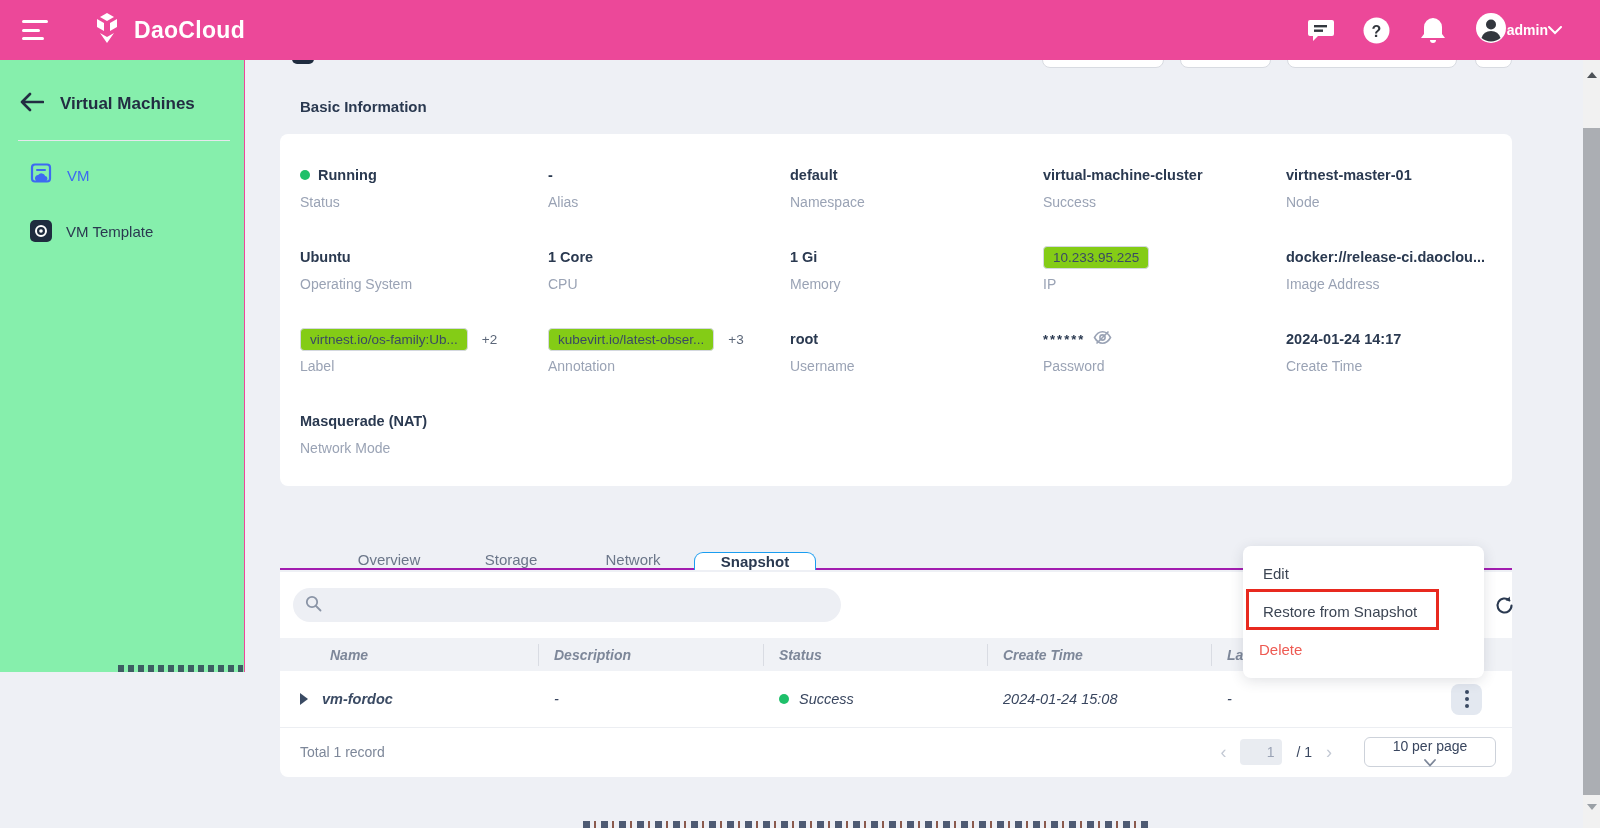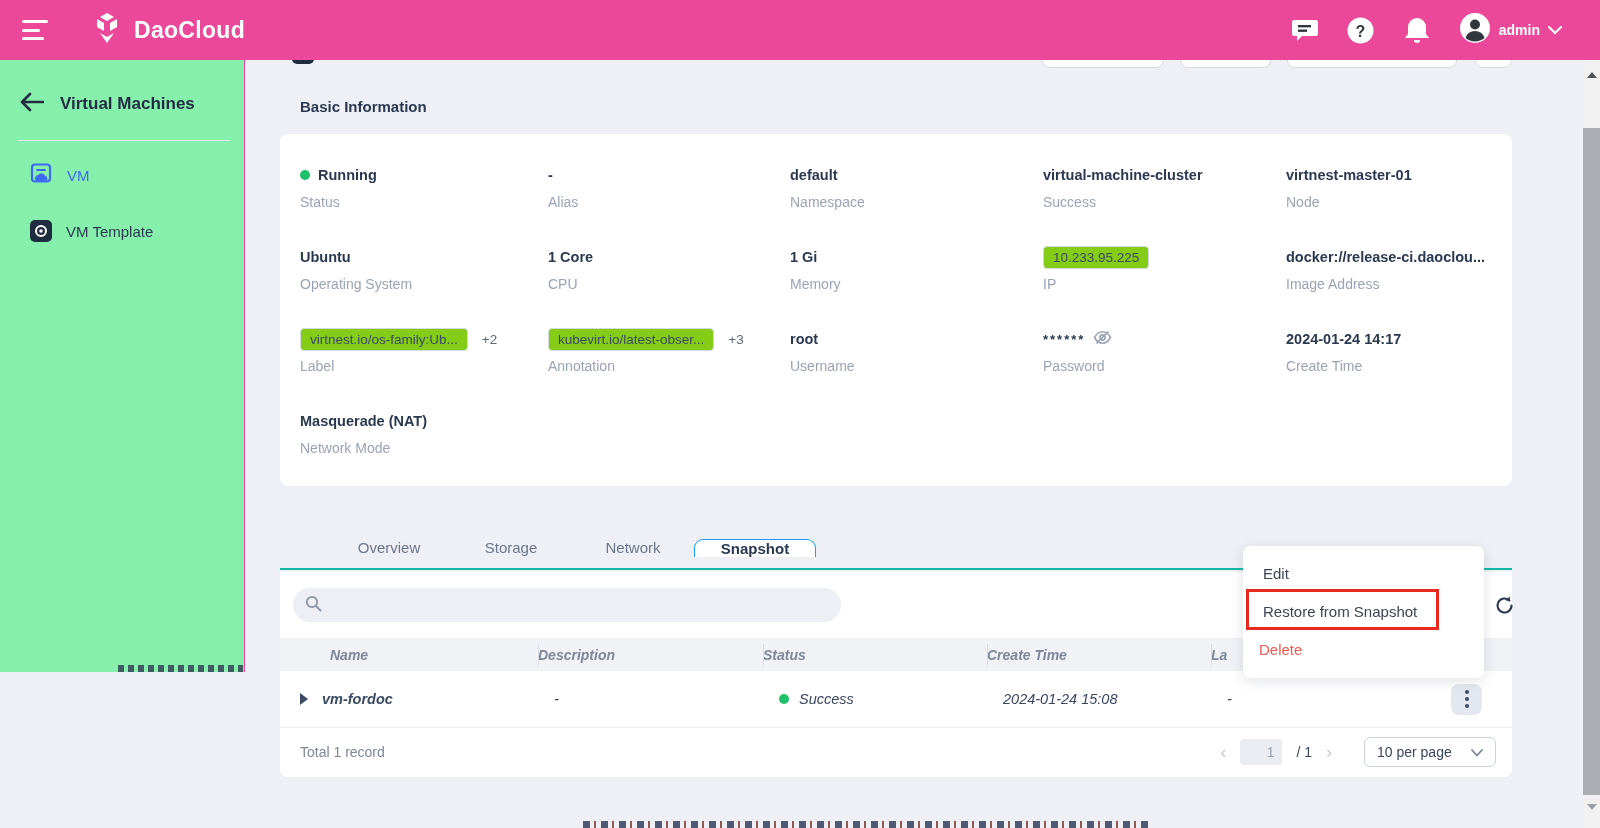--- a/index.html
+++ b/index.html
@@ -11,21 +11,21 @@
   .header { position:absolute; left:0; top:0; width:1600px; height:60px; background:#ec4899; display:flex; align-items:center; z-index:30; }
   .hamburger { width:28px; height:20px; margin-left:22px; display:flex; flex-direction:column; justify-content:space-between; cursor:pointer; }
   .hamburger span { height:3px; background:#fff; border-radius:2px; }
   .hamburger span:nth-child(1){ width:26px; }
   .hamburger span:nth-child(2){ width:18px; }
   .hamburger span:nth-child(3){ width:22px; }
   .brand { display:flex; align-items:center; margin-left:40px; gap:10px; }
   .brand-name { color:#fff; font-size:23px; font-weight:bold; letter-spacing:.3px; }
   .header-right { margin-left:auto; display:flex; align-items:center; gap:28px; margin-right:38px; }
   .hicon { width:28px; height:28px; display:flex; align-items:center; justify-content:center; cursor:pointer; }
-  .user-block { display:flex; align-items:center; gap:8px; cursor:pointer; }
+  .user-block { display:flex; align-items:center; gap:0; cursor:pointer; }
   .user-name { color:#fff; font-size:14px; font-weight:bold; }
 
   
   .sidebar { position:absolute; left:0; top:60px; width:245px; height:612px; background:#86efac; border-right:1px solid #ec4899; z-index:5; }
   .side-title { display:flex; align-items:center; gap:16px; padding:32px 0 0 20px; cursor:default; }
   .side-title-text { font-size:17px; font-weight:bold; color:#222d42; }
   .side-divider { height:1px; background:#e6e8ed; margin:24px 14px 6px 18px; }
   .side-item { display:flex; align-items:center; gap:14px; padding:16px 0 16px 30px; cursor:pointer; font-size:15px; }
   .side-item .lbl { color:#2a3950; }
   .side-item.active .lbl { color:#3d6af2; }
@@ -44,47 +44,47 @@
   .card { position:absolute; left:35px; top:74px; width:1232px; height:352px; background:#fff; border-radius:8px; padding:30px 20px 0 20px; }
   .info-grid { display:grid; grid-template-columns:248px 242px 253px 243px 1fr; row-gap:36px; }
   .f-value { font-size:14.5px; font-weight:bold; color:#2a3950; height:22px; display:flex; align-items:center; gap:8px; }
   .f-label { font-size:14px; color:#9aa3b5; margin-top:8px; }
   .dot { width:10px; height:10px; border-radius:50%; background:#1ec06a; display:inline-block; }
   .chip { display:inline-block; max-width:185px; overflow:hidden; white-space:nowrap; border:1px solid #d4d8df; background:#84cc16; border-radius:4px; padding:3px 9px; font-size:13.5px; font-weight:normal; color:#3a4a63; }
   .chip-extra { font-size:13.5px; font-weight:normal; color:#5c6779; margin-left:6px; }
   .pw { letter-spacing:2px; font-size:13px; }
 
   
-  .tabbar { position:absolute; left:35px; top:466px; width:1232px; height:44px; display:flex; align-items:center; padding-left:48px; border-bottom:2px solid #14b8a6; }
+  .tabbar { position:absolute; left:35px; top:466px; width:1232px; height:44px; display:flex; align-items:flex-end; padding-left:48px; border-bottom:2px solid #a21caf; }
   .tab { width:122px; display:flex; align-items:center; justify-content:center; font-size:15px; color:#6b7689; cursor:pointer; }
   .tab.active { background:#fff; border:1px solid #1a9df0; border-bottom:none; border-radius:9px 9px 0 0; color:#2a3950; font-weight:bold; margin-bottom:-2px; z-index:2; }
 
   
   .panel { position:absolute; left:35px; top:512px; width:1232px; height:205px; background:#fff; border-radius:0 0 8px 8px; }
   .search-row { position:relative; height:66px; }
   .search-pill { position:absolute; left:13px; top:16px; width:548px; height:34px; background:#edeff4; border-radius:17px; display:flex; align-items:center; padding-left:12px; cursor:text; }
   .refresh-btn { position:absolute; right:-4px; top:21px; width:24px; height:24px; display:flex; align-items:center; justify-content:center; cursor:pointer; }
   .thead, .trow { display:grid; grid-template-columns:258px 225px 224px 224px 1fr; align-items:center;font-style:italic; }
   .thead { height:33px; background:#f0f2f6; }
-  .th { position:relative; font-size:14px; font-weight:bold; color:#7d8799; }
+  .th { position:relative; font-size:14px; font-weight:bold; color:#7d8799; padding-left:16px; }
   .th:first-child { padding-left:50px; }
   .th + .th::before { content:""; position:absolute; left:0; top:50%; transform:translateY(-50%); width:1px; height:22px; background:#d9dce3; }
   .trow { height:57px; border-bottom:1px solid #eceef2; font-size:14.5px; color:#39465f; }
   .td { padding-left:16px; display:flex; align-items:center; gap:10px; }
   .td.name-cell { padding-left:20px; gap:14px; font-weight:bold; color:#3a4a63; }
   .expander { width:0; height:0; border-left:8px solid #3a4a63; border-top:6px solid transparent; border-bottom:6px solid transparent; cursor:pointer; }
   .kebab-btn { margin-left:auto; margin-right:30px; width:31px; height:31px; background:#e3e8f0; border-radius:8px; display:flex; align-items:center; justify-content:center; flex-direction:column; gap:3px; cursor:pointer; }
   .kebab-btn i { width:4px; height:4px; border-radius:50%; background:#3a4a63; }
   .tfoot { height:48px; display:flex; align-items:center; padding:0 16px 0 20px; }
   .total-text { font-size:14px; color:#7d8799; }
   .pager { margin-left:auto; display:flex; align-items:center; gap:14px; }
   .pg-chevron { font-size:18px; color:#c3c9d4; cursor:pointer; line-height:1; }
   .pg-input { width:42px; height:26px; background:#e9ecf1; border-radius:4px; border:none; text-align:right; padding-right:8px; font-size:14px; color:#9aa3b5; }
   .pg-of { font-size:14px; color:#39465f; }
-  .pg-size { width:132px; height:30px; border:1px solid #cdd2da; border-radius:6px; background:#fff; display:flex; align-items:center; justify-content:space-between; padding:0 12px; font-size:14px; color:#39465f; cursor:pointer; margin-left:18px; }
+  .pg-size { width:132px; height:30px; border:1px solid #cdd2da; border-radius:6px; background:#fff; display:flex; align-items:center; justify-content:space-between; padding:0 12px; font-size:14px; color:#39465f; cursor:pointer; margin-left:18px;flex-direction:column; }
 
   
   .ctx-menu { position:absolute; left:1243px; top:546px; width:241px; height:132px; background:#fff; border-radius:8px; box-shadow:0 3px 14px rgba(40,50,70,.14); z-index:20; padding-top:8px; }
   .ctx-item { height:38px; display:flex; align-items:center; padding-left:20px; font-size:15px; color:#3c4553; cursor:pointer; }
   .ctx-item.danger { color:#ee5a52;padding-left:16px; }
   .ctx-highlight { position:absolute; left:3px; top:43px; width:193px; height:41px; border:3px solid #e8291f; pointer-events:none; }
 
   
   .vscrollbar { position:absolute; right:0; top:60px; width:17px; height:768px; background:#f1f1f1; z-index:40; }
   .sb-up, .sb-down { position:absolute; left:0; width:17px; height:18px; display:flex; align-items:center; justify-content:center; cursor:pointer; }

